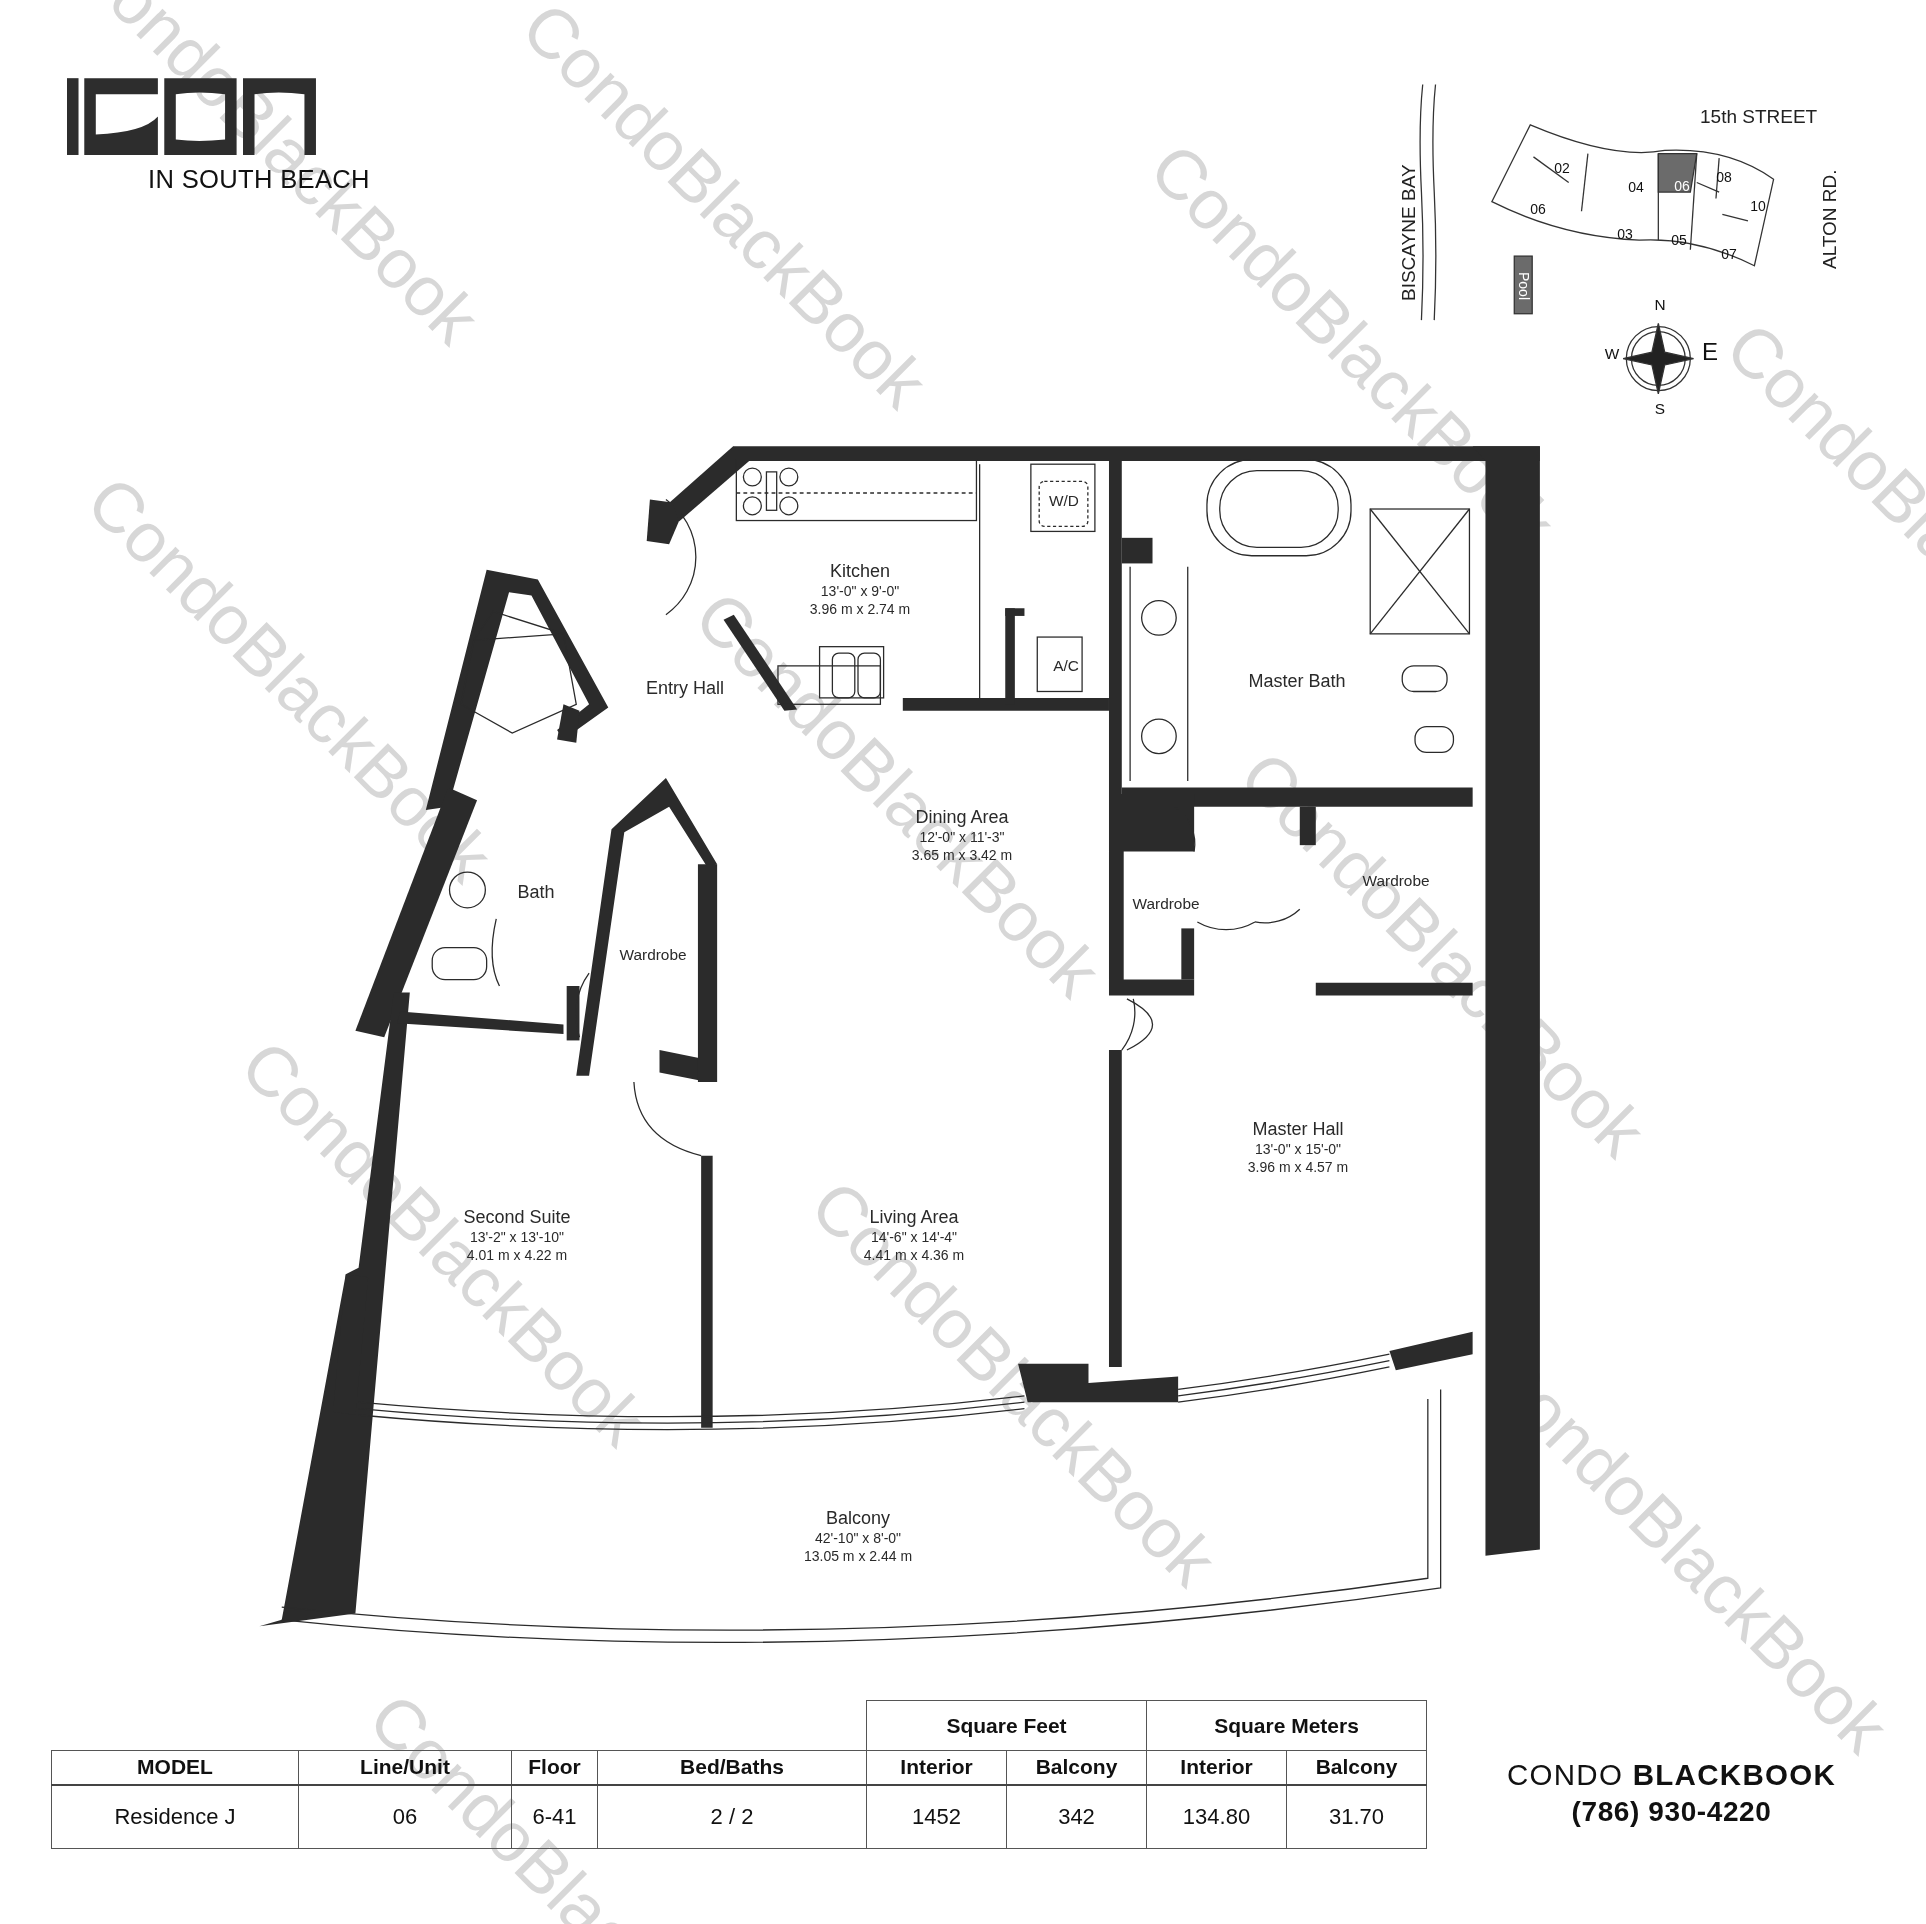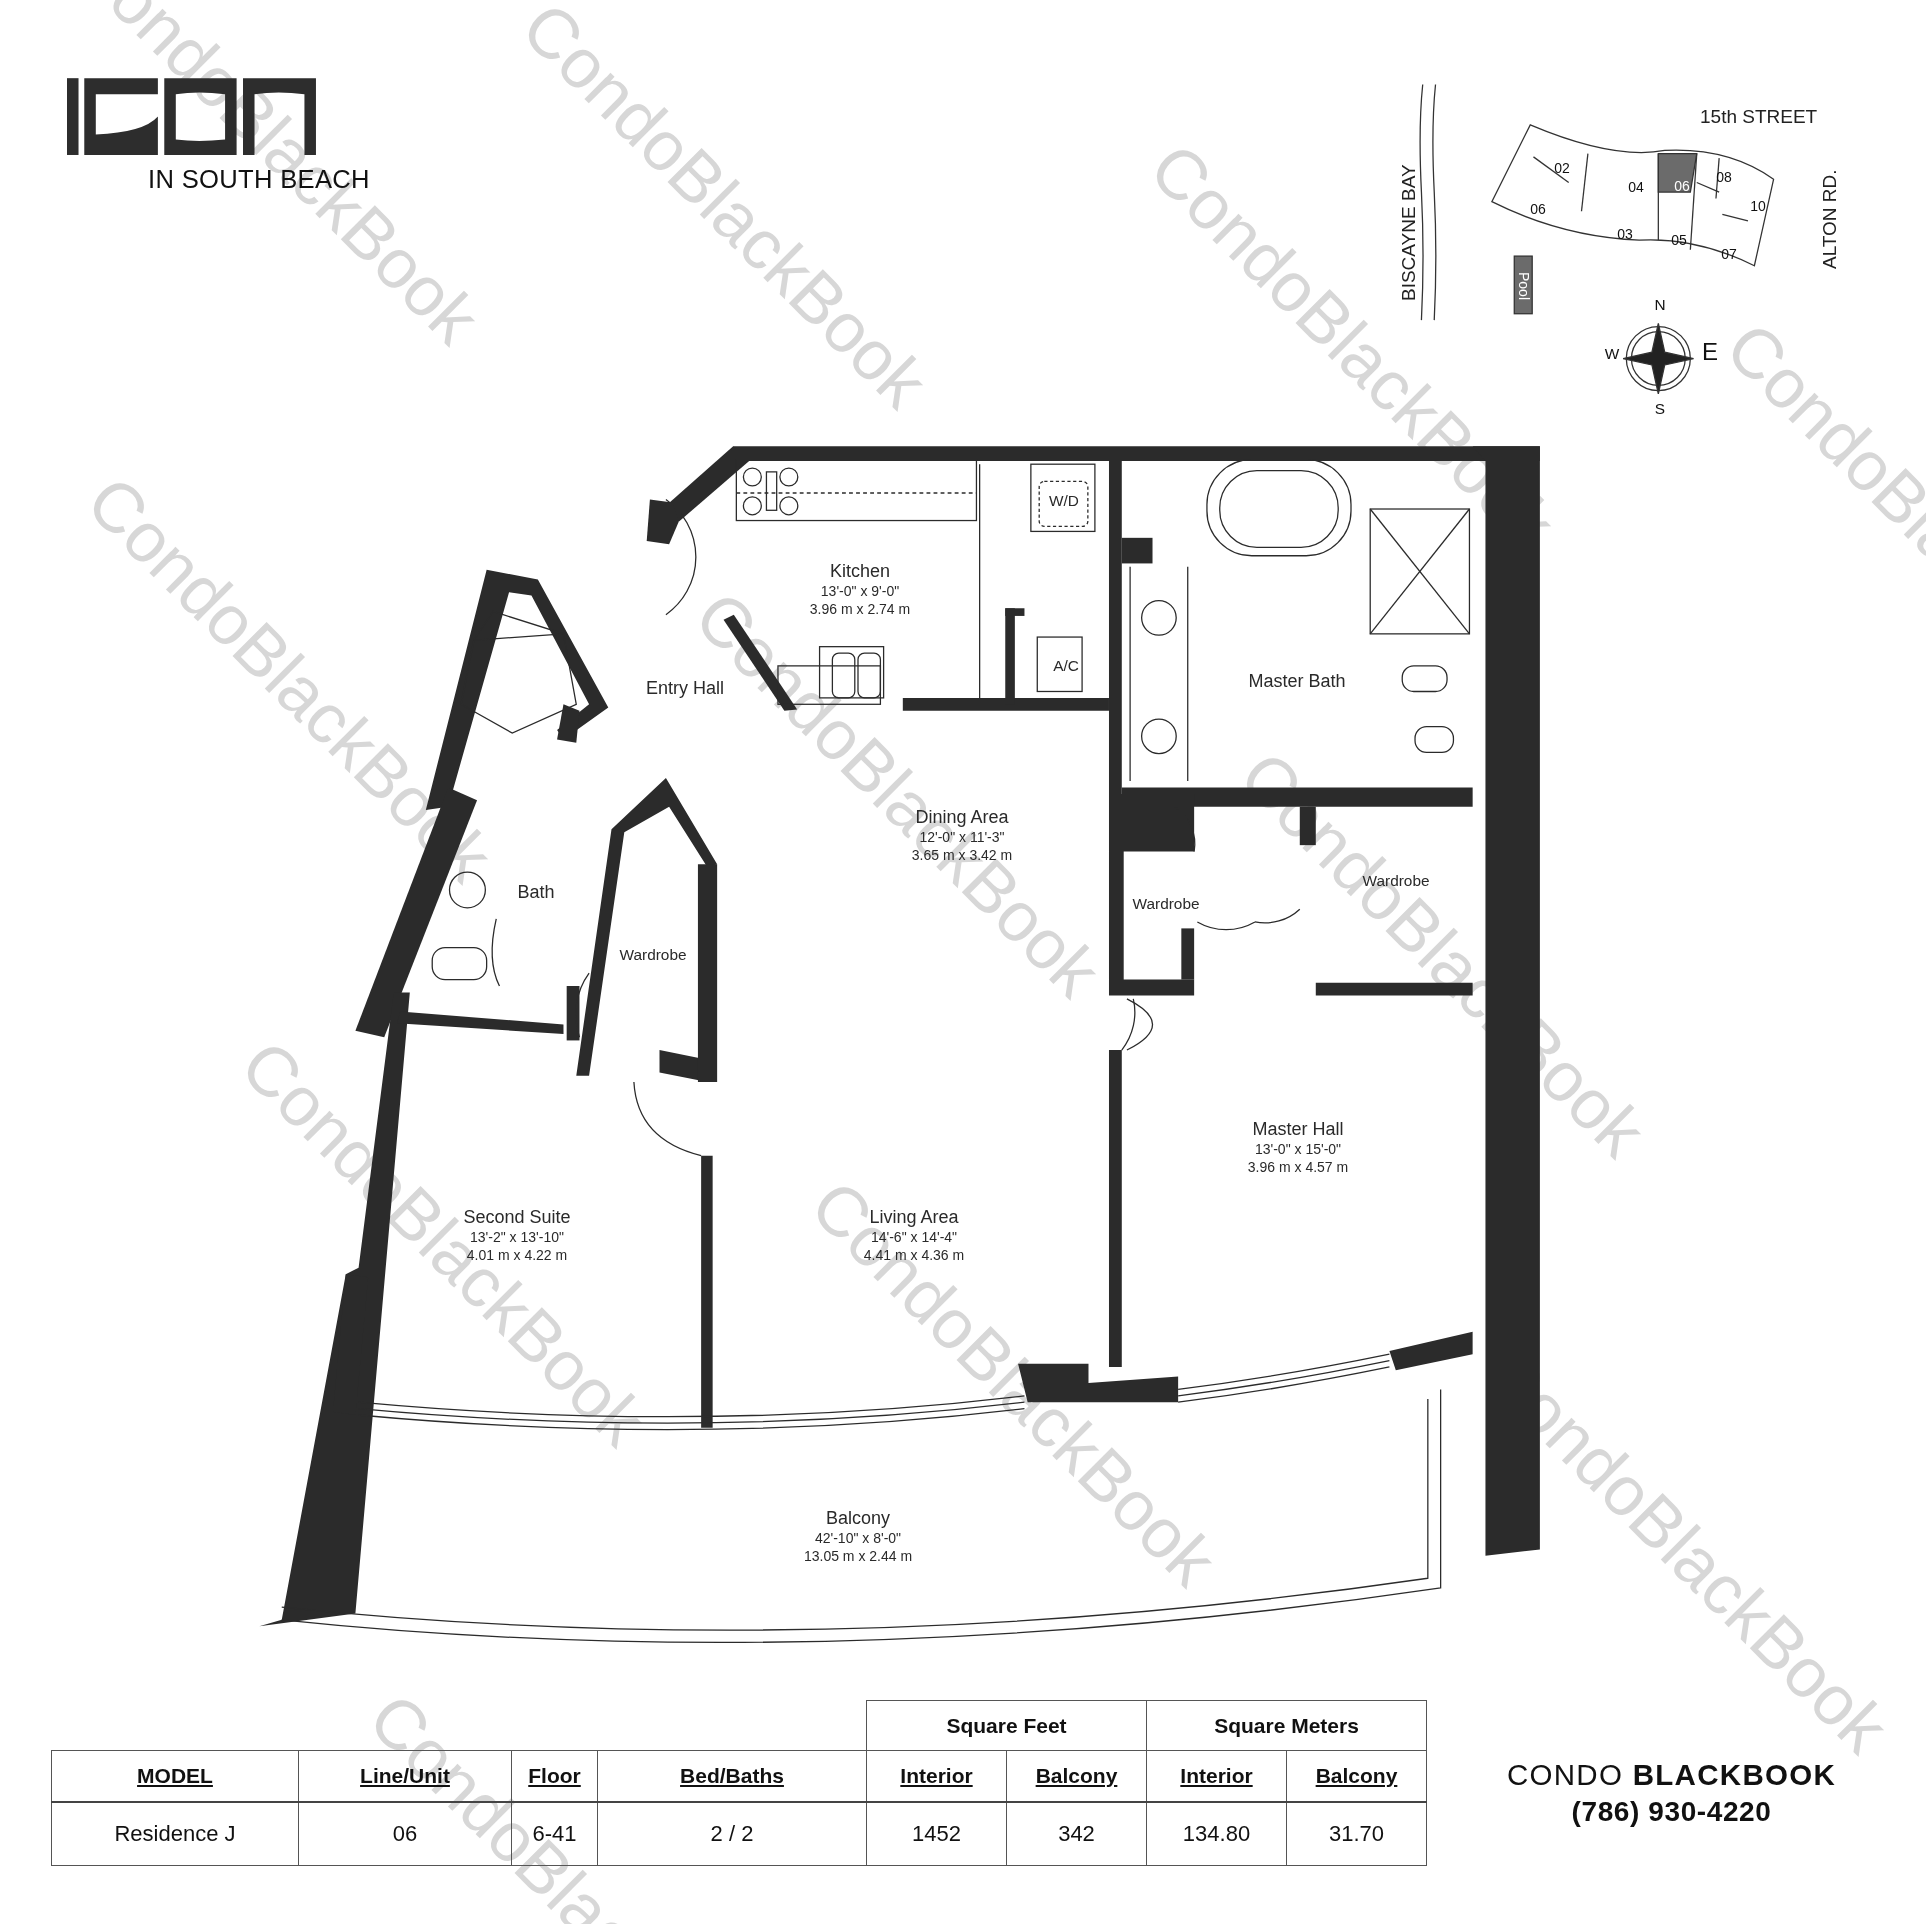--- a/index.html
+++ b/index.html
@@ -267,21 +267,21 @@
   </colgroup>
   <tbody>
       <tr style="height:50px;">
     <td class="blank"></td>
         <td class="blank"></td>
         <td class="blank"></td>
         <td class="blank"></td>
     <td class="hdr" colspan="2">Square Feet</td>
     <td class="hdr" colspan="2">Square Meters</td>
   </tr>
-  <tr style="height:51px;text-decoration:underline;">
+  <tr style="height:34px;">
     <td class="hdr">MODEL</td>
     <td class="hdr">Line/Unit</td>
     <td class="hdr">Floor</td>
     <td class="hdr">Bed/Baths</td>
     <td class="hdr">Interior</td>
     <td class="hdr">Balcony</td>
     <td class="hdr">Interior</td>
     <td class="hdr">Balcony</td>
   </tr>
   <tr class="values" style="height:64px;">

